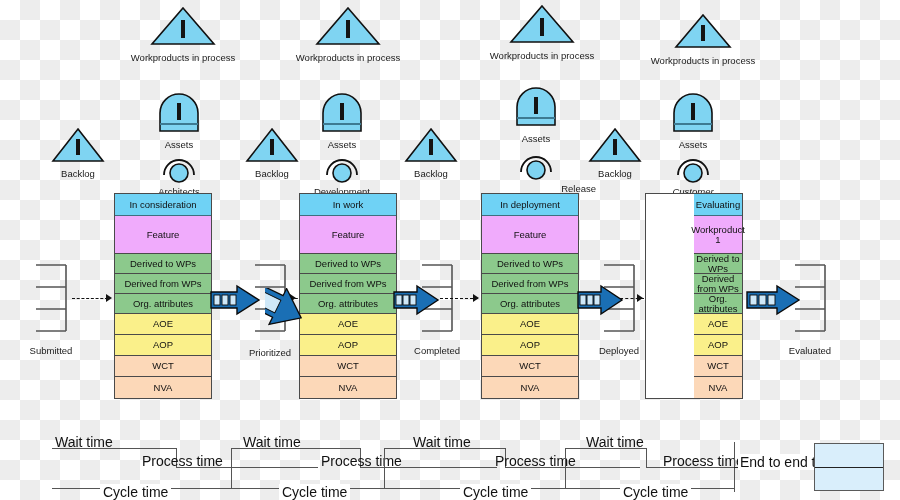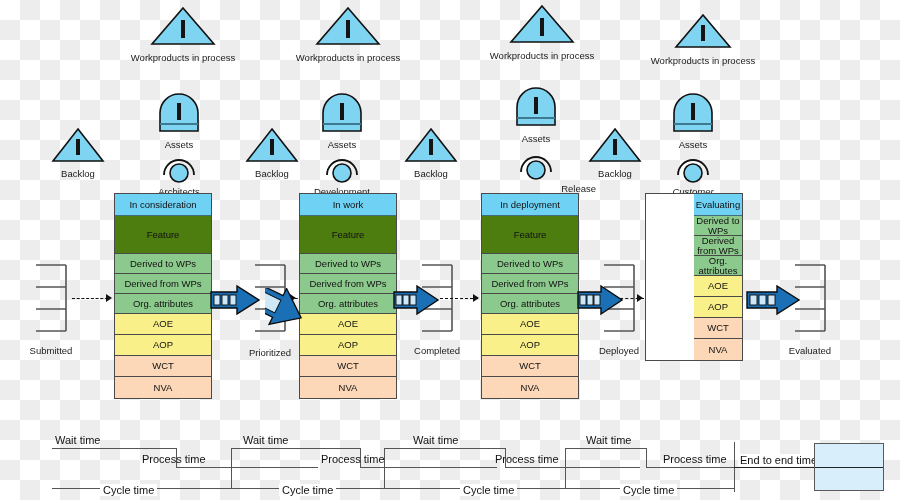--- a/index.html
+++ b/index.html
@@ -29,40 +29,40 @@
   }
   .cell{
     box-sizing:border-box;
     border-bottom:1px solid #4a4a4a;
     font-size:9.5px;color:#111;
     display:flex;align-items:center;justify-content:center;
     text-align:center;line-height:10px;
   }
   .cell:last-child{border-bottom:none;}
   .c-head{background:#6fd2f5;height:22px;border-bottom:1.6px solid #3f6f80;text-align:right;}
-  .c-feat{background:#4d7c0f;height:38px;}
+  .c-feat{background:#f0abfc;height:38px;}
   .c-green{background:#8cc98c;height:20px;}
   .c-yellow{background:#faf08a;height:21px;}
   .c-peach{background:#fcd8b8;height:21px;}
 
   
   .dash{position:absolute;height:0;border-top:1.4px dashed #111;}
   .dashhead{position:absolute;width:0;height:0;
     border-left:6px solid #111;
     border-top:4px solid transparent;
     border-bottom:4px solid transparent;}
 
   
   .push{position:absolute;}
 
   
   .tl{position:absolute;background:#555;}
   .tlh{height:1.4px;}
   .tlv{width:1.4px;}
-  .tllbl{position:absolute;font-size:11px;color:#111;white-space:nowrap;}
+  .tllbl{position:absolute;font-size:14px;color:#111;white-space:nowrap;}
   .endbox{
     position:absolute;background:#d9eefb;
     border:1.6px solid #5a5a5a;box-sizing:border-box;
   }
   .endbox .mid{position:absolute;left:0;right:0;top:50%;height:1.4px;background:#222;}
 </style>
 </head>
 <body>
 
 <div id="stage">
@@ -281,20 +281,21 @@
       <div class="cell c-green">Derived from WPs</div>
       <div class="cell c-green">Org. attributes</div>
       <div class="cell c-yellow">AOE</div>
       <div class="cell c-yellow">AOP</div>
       <div class="cell c-peach">WCT</div>
       <div class="cell c-peach">NVA</div>
     </div>
 
     <div class="stack" style="left:645px;top:193px;padding-left:48px;">
       <div class="cell c-head">Evaluating</div>
+      <div class="cell c-feat">Workproduct 1</div>
       <div class="cell c-green">Derived to WPs</div>
       <div class="cell c-green">Derived from WPs</div>
       <div class="cell c-green">Org. attributes</div>
       <div class="cell c-yellow">AOE</div>
       <div class="cell c-yellow">AOP</div>
       <div class="cell c-peach">WCT</div>
       <div class="cell c-peach">NVA</div>
     </div>
   </div>
 

